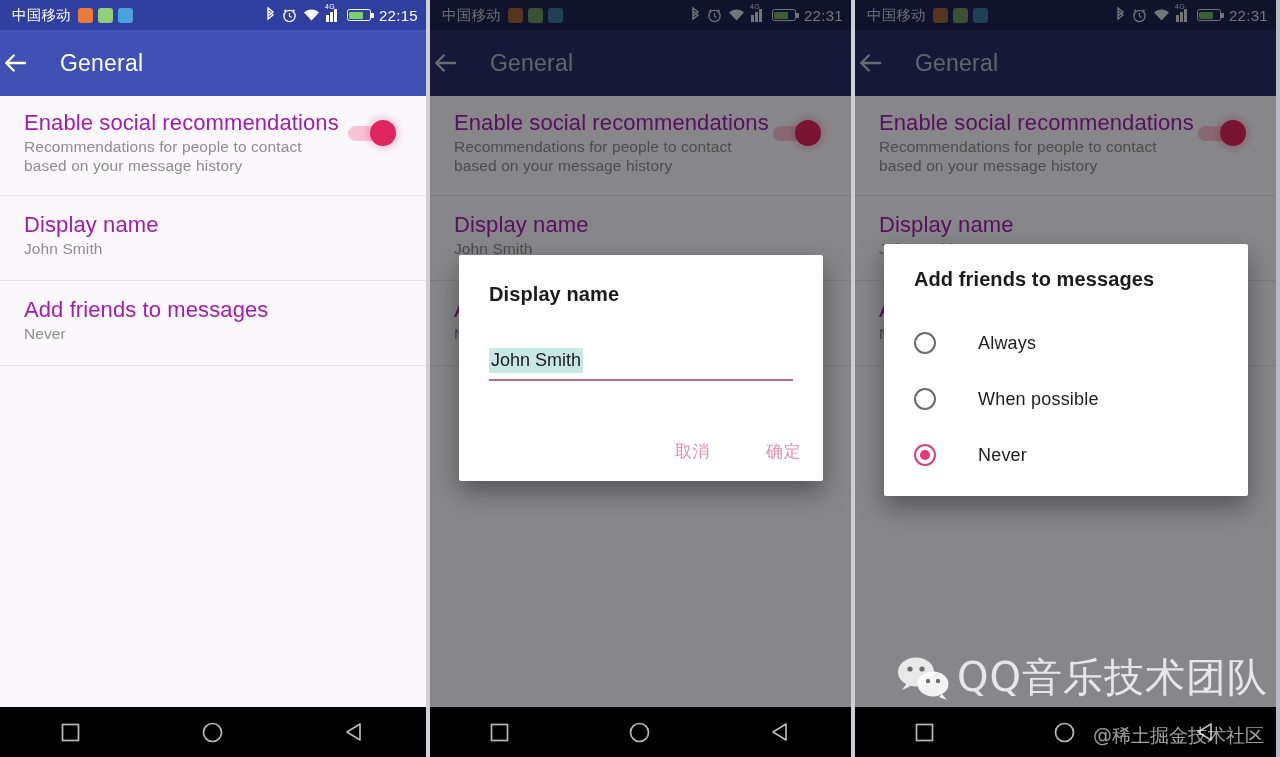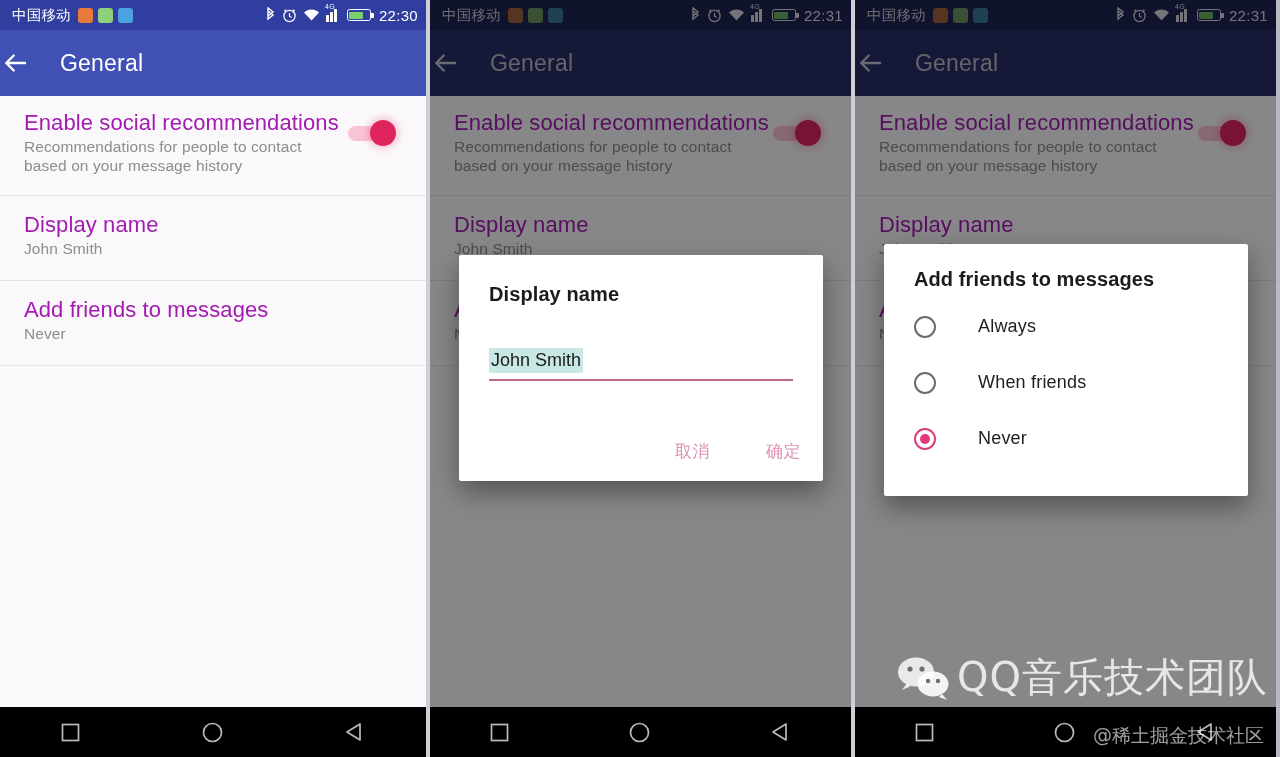--- a/index.html
+++ b/index.html
@@ -127,21 +127,21 @@
     background: none; border: 0; cursor: pointer; font-family: inherit;
   }
 
   .dlg-radio {
     left: 29px; top: 244px; width: 364px; height: 252px;
     padding: 24px 0 0 0;
   }
   .dlg-radio .dlg-title { padding-left: 30px; font-size: 20px; }
   .radio-list { margin-top: 16px; }
   .radio-item {
-    display: flex; align-items: flex-start;
+    display: flex; align-items: flex-end;
     padding: 9px 30px; height: 56px; cursor: pointer;
   }
   .radio-ring {
     width: 22px; height: 22px; border-radius: 50%;
     border: 2px solid #6b6b6b; flex: 0 0 auto; position: relative;
   }
   .radio-item.sel .radio-ring { border-color: #d6407a; }
   .radio-item.sel .radio-ring::after {
     content: ""; position: absolute; left: 4px; top: 4px;
     width: 10px; height: 10px; border-radius: 50%; background: #e4397e;
@@ -200,21 +200,21 @@
         <span class="sig-4g">
           <span class="tag">4G</span>
           <i></i>
             <i></i>
             <i></i>
             <i></i>
         </span>
         <span class="batt">
             <i></i>
           </span>
-        <span class="sb-time">22:30</span>
+        <span class="sb-time">22:15</span>
       </span>
     </div>
 
     <div class="appbar" style="background:#4050b5">
       <svg class="back-arrow" viewBox="0 0 24 24">
           <path d="M20 12H5M11 6l-6 6 6 6" fill="none" stroke="#fff" stroke-width="1.9" stroke-linecap="round" stroke-linejoin="round"></path>
         </svg>
       <span class="appbar-title">General</span>
     </div>
 
@@ -419,21 +419,21 @@
 
     <div class="dialog dlg-radio">
       <div class="dlg-title">Add friends to messages</div>
       <div class="radio-list">
         <div class="radio-item">
           <span class="radio-ring"></span>
           <span class="radio-label">Always</span>
         </div>
         <div class="radio-item">
           <span class="radio-ring"></span>
-          <span class="radio-label">When friends</span>
+          <span class="radio-label">When possible</span>
         </div>
         <div class="radio-item sel">
           <span class="radio-ring"></span>
           <span class="radio-label">Never</span>
         </div>
       </div>
     </div>
 
     <div class="navbar">
       <svg width="21" height="21" viewBox="0 0 21 21">

